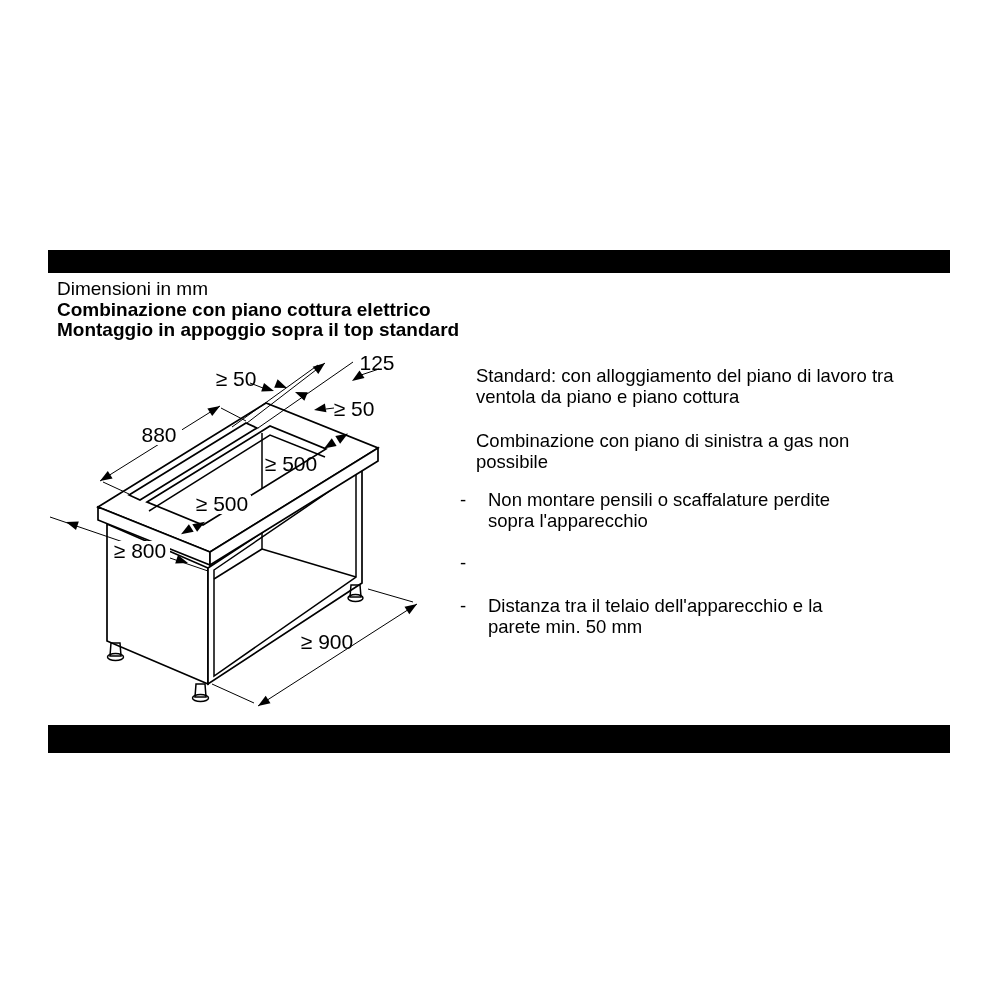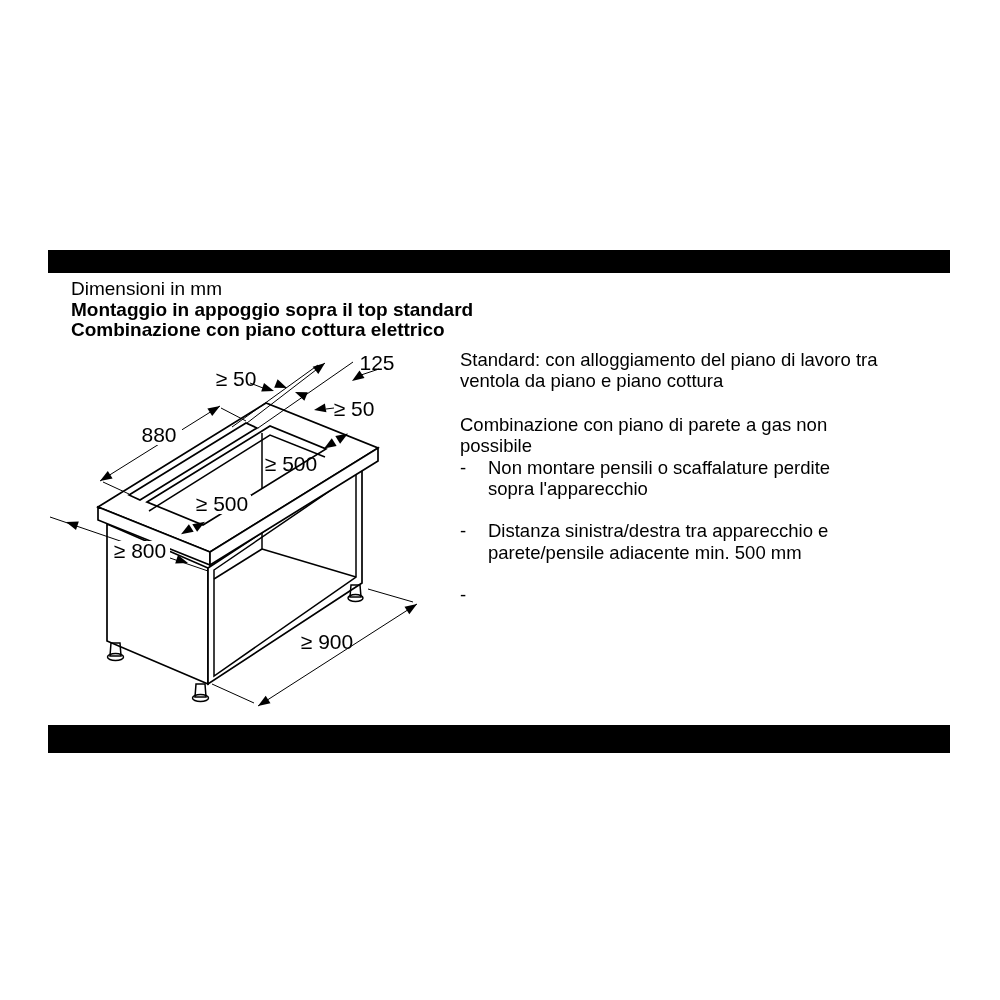--- a/index.html
+++ b/index.html
@@ -3,25 +3,25 @@
 <meta charset="utf-8">
 <style>
   html,body{margin:0;padding:0;background:#fff;}
   .page{
     position:relative;width:1000px;height:1000px;background:#ffffff;
     font-family:"Liberation Sans", sans-serif;color:#000;overflow:hidden;
   }
   .bar{position:absolute;left:48px;width:902px;background:#000;}
   .bar.top{top:250px;height:23px;}
   .bar.bottom{top:725px;height:28px;}
-  .header{position:absolute;left:71px;top:279px;line-height:20.5px;font-size:19px;}
+  .header{position:absolute;left:57px;top:279px;line-height:20.5px;font-size:19px;}
   .header .unit{font-weight:400;}
   .header .bold{font-weight:700;}
   .notes{position:absolute;left:460px;top:349px;width:478px;font-size:18.5px;line-height:21.4px;}
-  .notes p{margin:0;width:440px;}
+  .notes p{margin:16px;width:440px;}
   .notes p.gap{margin-top:22px;}
   .bullets{list-style:none;margin:0;padding:0;}
   .bullets li{display:flex;margin-top:0;}
   .bullets li + li{margin-top:21px;}
   .bullets .dash{width:28px;flex:0 0 28px;}
   .bullets .btxt{width:385px;}
   svg{position:absolute;left:0;top:0;}
   .oline{fill:#ffffff;stroke:#000;stroke-width:1.7;stroke-linejoin:miter;}
   .iline{fill:none;stroke:#000;stroke-width:1.5;}
   .thin{fill:none;stroke:#000;stroke-width:1;}
@@ -31,22 +31,22 @@
 </style>
 </head>
 <body>
 
 <div class="page">
 
   <div class="bar top"></div>
 
   <div class="header">
     <div class="unit">Dimensioni in mm</div>
+    <div class="bold">Combinazione con piano cottura elettrico</div>
     <div class="bold">Montaggio in appoggio sopra il top standard</div>
-    <div class="bold">Combinazione con piano cottura elettrico</div>
   </div>
 
   <svg width="1000" height="1000" viewBox="0 0 1000 1000">
 
     <g>
 
       <polygon class="oline" points="107,524 208,568 208,684 107,641"></polygon>
 
       <polygon class="oline" points="208,568 362,467 362,583 208,684"></polygon>
       <polygon class="iline" points="214,570 356,473 356,577 214,676"></polygon>
@@ -139,31 +139,31 @@
         <line class="thin" x1="368" y1="589" x2="413" y2="602"></line>
         <polygon class="arr" points="258,706 265.7,695.7 270.5,703.3"></polygon>
         <polygon class="arr" points="417,604 404.5,606.7 409.3,614.3"></polygon>
         <text class="dimtext" x="327" y="649">≥ 900</text>
       </g>
     </g>
   </svg>
 
   <div class="notes">
     <p>Standard: con alloggiamento del piano di lavoro tra ventola da piano e piano cottura</p>
-    <p class="gap">Combinazione con piano di parete a gas non possibile</p>
+    <p class="gap">Combinazione con piano di sinistra a gas non possibile</p>
     <ul class="bullets">
       <li>
         <span class="dash">-</span>
         <span class="btxt">Non montare pensili o scaffalature perdite sopra l'apparecchio</span>
       </li>
       <li>
         <span class="dash">-</span>
-        <span class="btxt">Distanza sinistra/destra tra apparecchio e parete/pensile adiacente min. 500 mm</span>
       </li>
       <li>
         <span class="dash">-</span>
+        <span class="btxt">Distanza tra il telaio dell'apparecchio e la parete min. 50 mm</span>
       </li>
     </ul>
   </div>
 
   <div class="bar bottom"></div>
 
 </div>
 
 </body></html>

